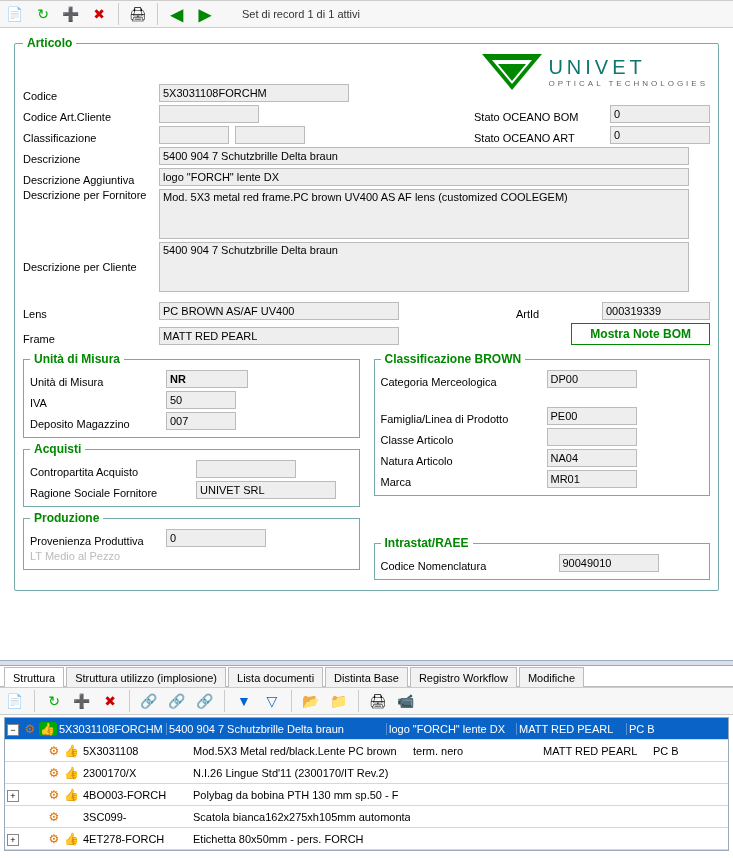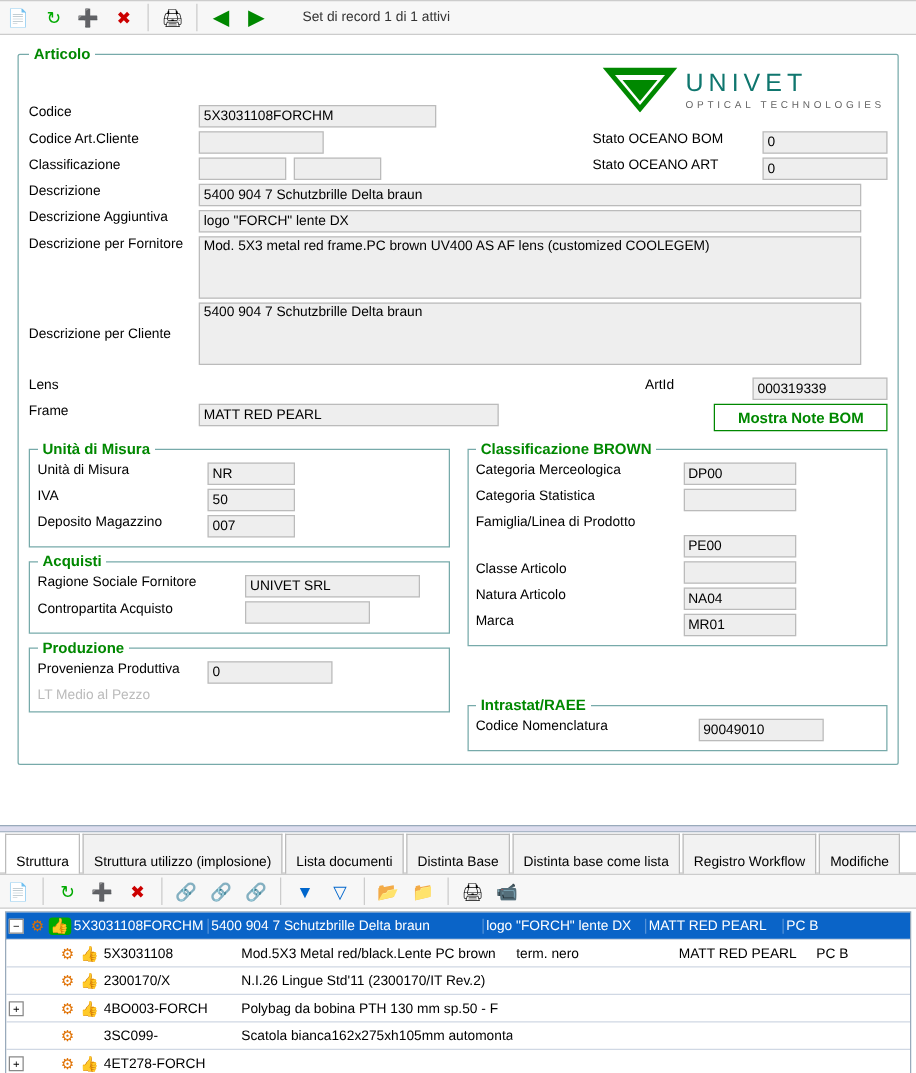--- a/index.html
+++ b/index.html
@@ -44,21 +44,21 @@
     padding: 6px 8px 8px 8px;
     position: relative;
   }
   legend.green { color:#008800; font-weight:bold; font-size:12px; padding: 0 4px; }
   .logo {
     position:absolute; top:4px; right:10px;
     display:flex; align-items:center; gap:6px;
   }
   .logo svg { display:block; }
   .row {
-    display:flex; align-items:flex-start; gap:6px; margin-bottom:3px;
+    display:flex; align-items:flex-end; gap:6px; margin-bottom:3px;
   }
   .row label.fld {
     width: 130px; flex:none;
     color:#000;
   }
   .row label.fld2 { width:160px; flex:none; }
   input.txt, textarea.txt {
     background:#eee;
     border:1px solid #bbb;
     padding:1px 3px;
@@ -84,21 +84,21 @@
   }
   .split-line { height:6px; background:#dde; border-top:1px solid #9ab; border-bottom:1px solid #9ab; }
   .tabs {
     display:flex; align-items:flex-end;
     background:#fff;
     border-bottom:1px solid #bbb;
     padding-left:4px;
     gap:2px;
   }
   .tab {
-    padding:16px 8px 3px 8px;
+    padding:4px 8px 3px 8px;
     border:1px solid #bbb;
     border-bottom:none;
     background:#f2f2f2;
     font-size:11px;
     cursor:pointer;
     position:relative;
     top:1px;
   }
   .tab.active {
     background:#fff;
@@ -197,57 +197,58 @@
       <label class="fld">Descrizione per Fornitore</label>
       <textarea class="txt" style="width: 530px; height: 50px;">Mod. 5X3 metal red frame.PC brown UV400 AS AF lens (customized COOLEGEM)</textarea>
     </div>
     <div class="row" style="align-items:center">
       <label class="fld">Descrizione per Cliente</label>
       <textarea class="txt" style="width: 530px; height: 50px;">5400 904 7 Schutzbrille Delta braun</textarea>
     </div>
 
     <div class="row" style="margin-top:10px">
       <label class="fld">Lens</label>
+      <input class="txt" style="width: 240px;" value="PC BROWN AS/AF UV400">
       <span style="flex:1"></span>
       <label style="width:80px">ArtId</label>
       <input class="txt" style="width: 108px;" value="000319339">
     </div>
     <div class="row">
       <label class="fld">Frame</label>
       <input class="txt" style="width: 240px;" value="MATT RED PEARL">
       <span style="flex:1"></span>
       <button class="btn-green">Mostra Note BOM</button>
     </div>
 
     <div class="two-col">
       <div class="col">
         <fieldset class="sub">
           <legend class="green">Unità di Misura</legend>
           <div class="row">
               <label class="fld">Unità di Misura</label>
-              <input class="txt" style="width: 70px;" value="NR">
+              <input class="txt" style="width: 82px; font-weight: bold;" value="NR">
             </div>
           <div class="row">
               <label class="fld">IVA</label>
               <input class="txt" style="width: 70px;" value="50">
             </div>
           <div class="row">
               <label class="fld">Deposito Magazzino</label>
               <input class="txt" style="width: 70px;" value="007">
             </div>
         </fieldset>
         <fieldset class="sub">
           <legend class="green">Acquisti</legend>
           <div class="row">
+              <label class="fld2">Contropartita Acquisto</label>
+              <input class="txt" style="width: 100px;" value="">
+            </div>
+          <div class="row">
               <label class="fld2">Ragione Sociale Fornitore</label>
               <input class="txt" style="width: 140px;" value="UNIVET SRL">
-            </div>
-          <div class="row">
-              <label class="fld2">Contropartita Acquisto</label>
-              <input class="txt" style="width: 100px;" value="">
             </div>
         </fieldset>
         <fieldset class="sub">
           <legend class="green">Produzione</legend>
           <div class="row">
               <label class="fld">Provenienza Produttiva</label>
               <input class="txt" style="width: 100px;" value="0">
             </div>
           <div class="row">
               <label class="fld" style="color:#bbb">LT Medio al Pezzo</label>
@@ -255,24 +256,20 @@
         </fieldset>
       </div>
       <div class="col">
         <fieldset class="sub">
           <legend class="green">Classificazione BROWN</legend>
           <div class="row">
               <label class="fld2">Categoria Merceologica</label>
               <input class="txt" style="width: 90px;" value="DP00">
             </div>
           <div class="row">
-              <label class="fld2">Categoria Statistica</label>
-              <input class="txt" style="width: 90px;" value="">
-            </div>
-          <div class="row">
               <label class="fld2">Famiglia/Linea di Prodotto</label>
               <input class="txt" style="width: 90px; margin-top: 16px;" value="PE00">
             </div>
           <div class="row">
               <label class="fld2">Classe Articolo</label>
               <input class="txt" style="width: 90px;" value="">
             </div>
           <div class="row">
               <label class="fld2">Natura Articolo</label>
               <input class="txt" style="width: 90px;" value="NA04">
@@ -294,21 +291,20 @@
   </fieldset>
 </div>
 
 <div class="split-line"></div>
 
 <div class="tabs" id="tabs-container">
     <div class="tab active">Struttura</div>
     <div class="tab">Struttura utilizzo (implosione)</div>
     <div class="tab">Lista documenti</div>
     <div class="tab">Distinta Base</div>
-    <div class="tab">Distinta base come lista</div>
     <div class="tab">Registro Workflow</div>
     <div class="tab">Modifiche</div>
   </div>
 
 <div class="toolbar">
   <div class="tool-btn">📄</div>
   <div class="sep"></div>
   <div class="tool-btn">
       <span style="color:#0a0">↻</span>
     </div>
@@ -392,17 +388,18 @@
       <span class="g-col3"></span>
       <span class="g-col4"></span>
       <span class="g-col5"></span>
     </div>
     <div class="grid-row">
       <span class="toggle"><span style="border:1px solid #888;padding:0 2px;font-size:9px;background:#fff;color:#000">+</span></span>
       <span class="indent" style="width:24px"></span>
       <span class="ic orange">⚙</span>
       <span class="ic green2" style="">👍</span>
       <span class="g-col1">4ET278-FORCH</span>
+      <span class="g-col2">Etichetta 80x50mm - pers. FORCH</span>
       <span class="g-col3"></span>
       <span class="g-col4"></span>
       <span class="g-col5"></span>
     </div>
   </div>
 
 </body></html>

